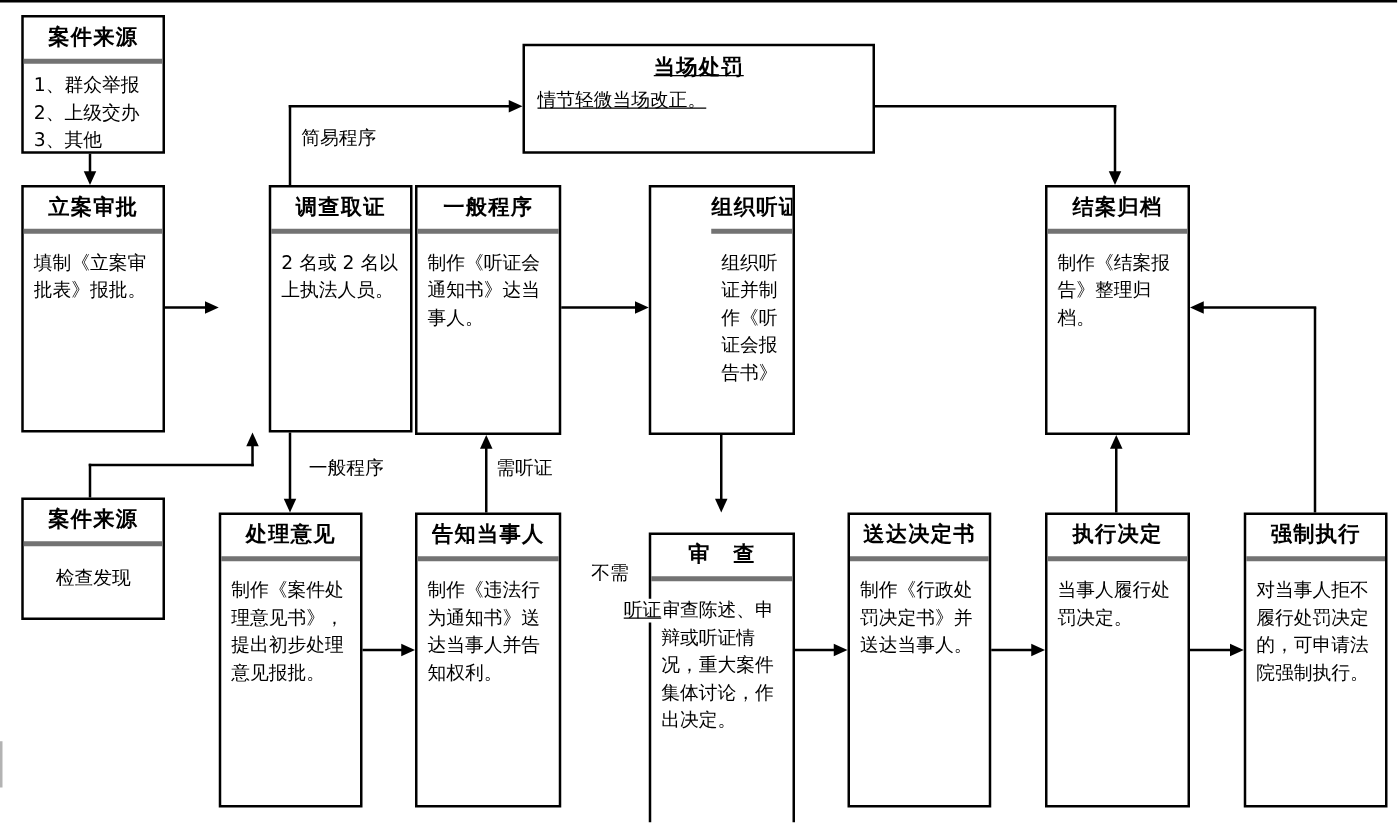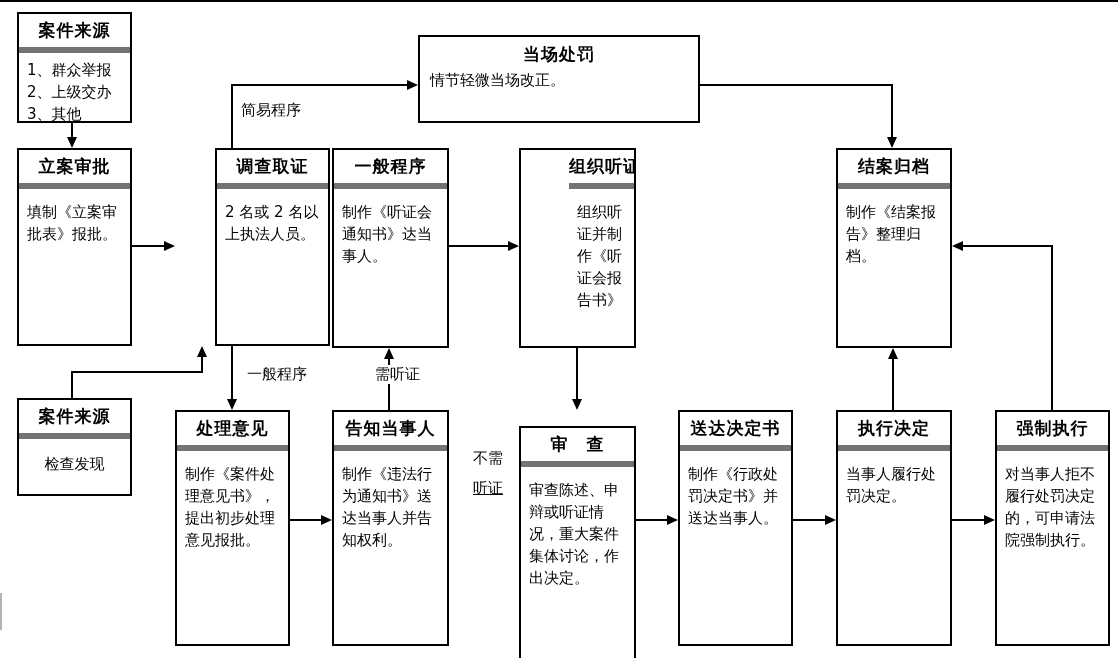--- a/index.html
+++ b/index.html
@@ -3,21 +3,21 @@
 <meta charset="utf-8">
 <style>
   html,body{margin:0;padding:0;background:#ffffff;}
   #stage{
     position:relative;width:1118px;height:658px;background:#ffffff;overflow:hidden;
     font-family:"DejaVu Sans","Liberation Sans",sans-serif;color:#000;
   }
   .box{position:absolute;background:#fff;border:2px solid #000;box-sizing:border-box;}
   .box-title{
     height:33px;line-height:33px;text-align:center;font-weight:bold;font-size:17px;
-    border-bottom:6px solid #737373;letter-spacing:1px;white-space:nowrap;overflow:hidden;
+    border-bottom:4px solid #737373;letter-spacing:1px;white-space:nowrap;overflow:hidden;
   }
   .no-divider .box-title{border-bottom:none;}
   .box-body{padding:12px 8px;font-size:15px;line-height:22px;text-align:left;}
   .box-body.centered{text-align:center;padding-top:14px;}
   .list-item{white-space:nowrap;}
   .hline{position:absolute;height:2px;background:#000;}
   .vline{position:absolute;width:2px;background:#000;}
   .arr{position:absolute;width:0;height:0;}
   .arr-right{border-top:5px solid transparent;border-bottom:5px solid transparent;border-left:11px solid #000;}
   .arr-left{border-top:5px solid transparent;border-bottom:5px solid transparent;border-right:11px solid #000;}
@@ -62,21 +62,21 @@
   <div class="box" style="left:519px;top:148px;width:117px;height:200px;padding-left:48px;">
     <div class="box-title">组织听证</div>
     <div class="box-body">组织听证并制作《听证会报告书》</div>
   </div>
 
   <div class="box" style="left:836px;top:148px;width:116px;height:200px;">
     <div class="box-title">结案归档</div>
     <div class="box-body">制作《结案报告》整理归档。</div>
   </div>
 
-  <div class="box no-divider" style="left:418px;top:35px;width:282px;height:88px;">
+  <div class="box no-divider" style="left:418px;top:35px;width:282px;height:88px;text-decoration:underline;">
     <div class="box-title" style="height:30px;line-height:34px;">当场处罚</div>
     <div class="box-body" style="padding:2px 10px;">情节轻微当场改正。</div>
   </div>
 
   <div class="box" style="left:17px;top:398px;width:115px;height:98px;">
     <div class="box-title">案件来源</div>
     <div class="box-body centered">检查发现</div>
   </div>
 
   <div class="box" style="left:175px;top:410px;width:115px;height:236px;">
@@ -131,30 +131,30 @@
   <div class="vline" style="left:71px;top:371px;height:27px;"></div>
   <div class="hline" style="left:71px;top:371px;width:132px;"></div>
   <div class="vline" style="left:201px;top:352px;height:21px;"></div>
   <div class="arr arr-up" style="left:197px;top:346px;"></div>
 
   <div class="hline" style="left:290px;top:519px;width:36px;"></div>
   <div class="arr arr-right" style="left:321px;top:515px;"></div>
 
   <div class="vline" style="left:388px;top:354px;height:56px;"></div>
   <div class="arr arr-up" style="left:384px;top:348px;"></div>
-  <div class="flow-label" style="left:373px;top:365px;">需听证</div>
+  <div class="flow-label" style="left:395px;top:365px;">需听证</div>
 
   <div class="hline" style="left:449px;top:245px;width:64px;"></div>
   <div class="arr arr-right" style="left:508px;top:241px;"></div>
 
   <div class="vline" style="left:576px;top:348px;height:52px;"></div>
   <div class="arr arr-down" style="left:572px;top:399px;"></div>
 
   <div class="flow-label" style="left:471px;top:449px;">不需</div>
-  <div class="flow-label" style="left:471px;top:479px;text-decoration:underline;">听证</div>
+  <div class="flow-label" style="left:497px;top:479px;text-decoration:underline;">听证</div>
   <div class="hline" style="left:636px;top:519px;width:36px;"></div>
   <div class="arr arr-right" style="left:667px;top:515px;"></div>
 
   <div class="hline" style="left:793px;top:519px;width:37px;"></div>
   <div class="arr arr-right" style="left:825px;top:515px;"></div>
 
   <div class="hline" style="left:952px;top:519px;width:37px;"></div>
   <div class="arr arr-right" style="left:984px;top:515px;"></div>
 
   <div class="vline" style="left:892px;top:354px;height:56px;"></div>

